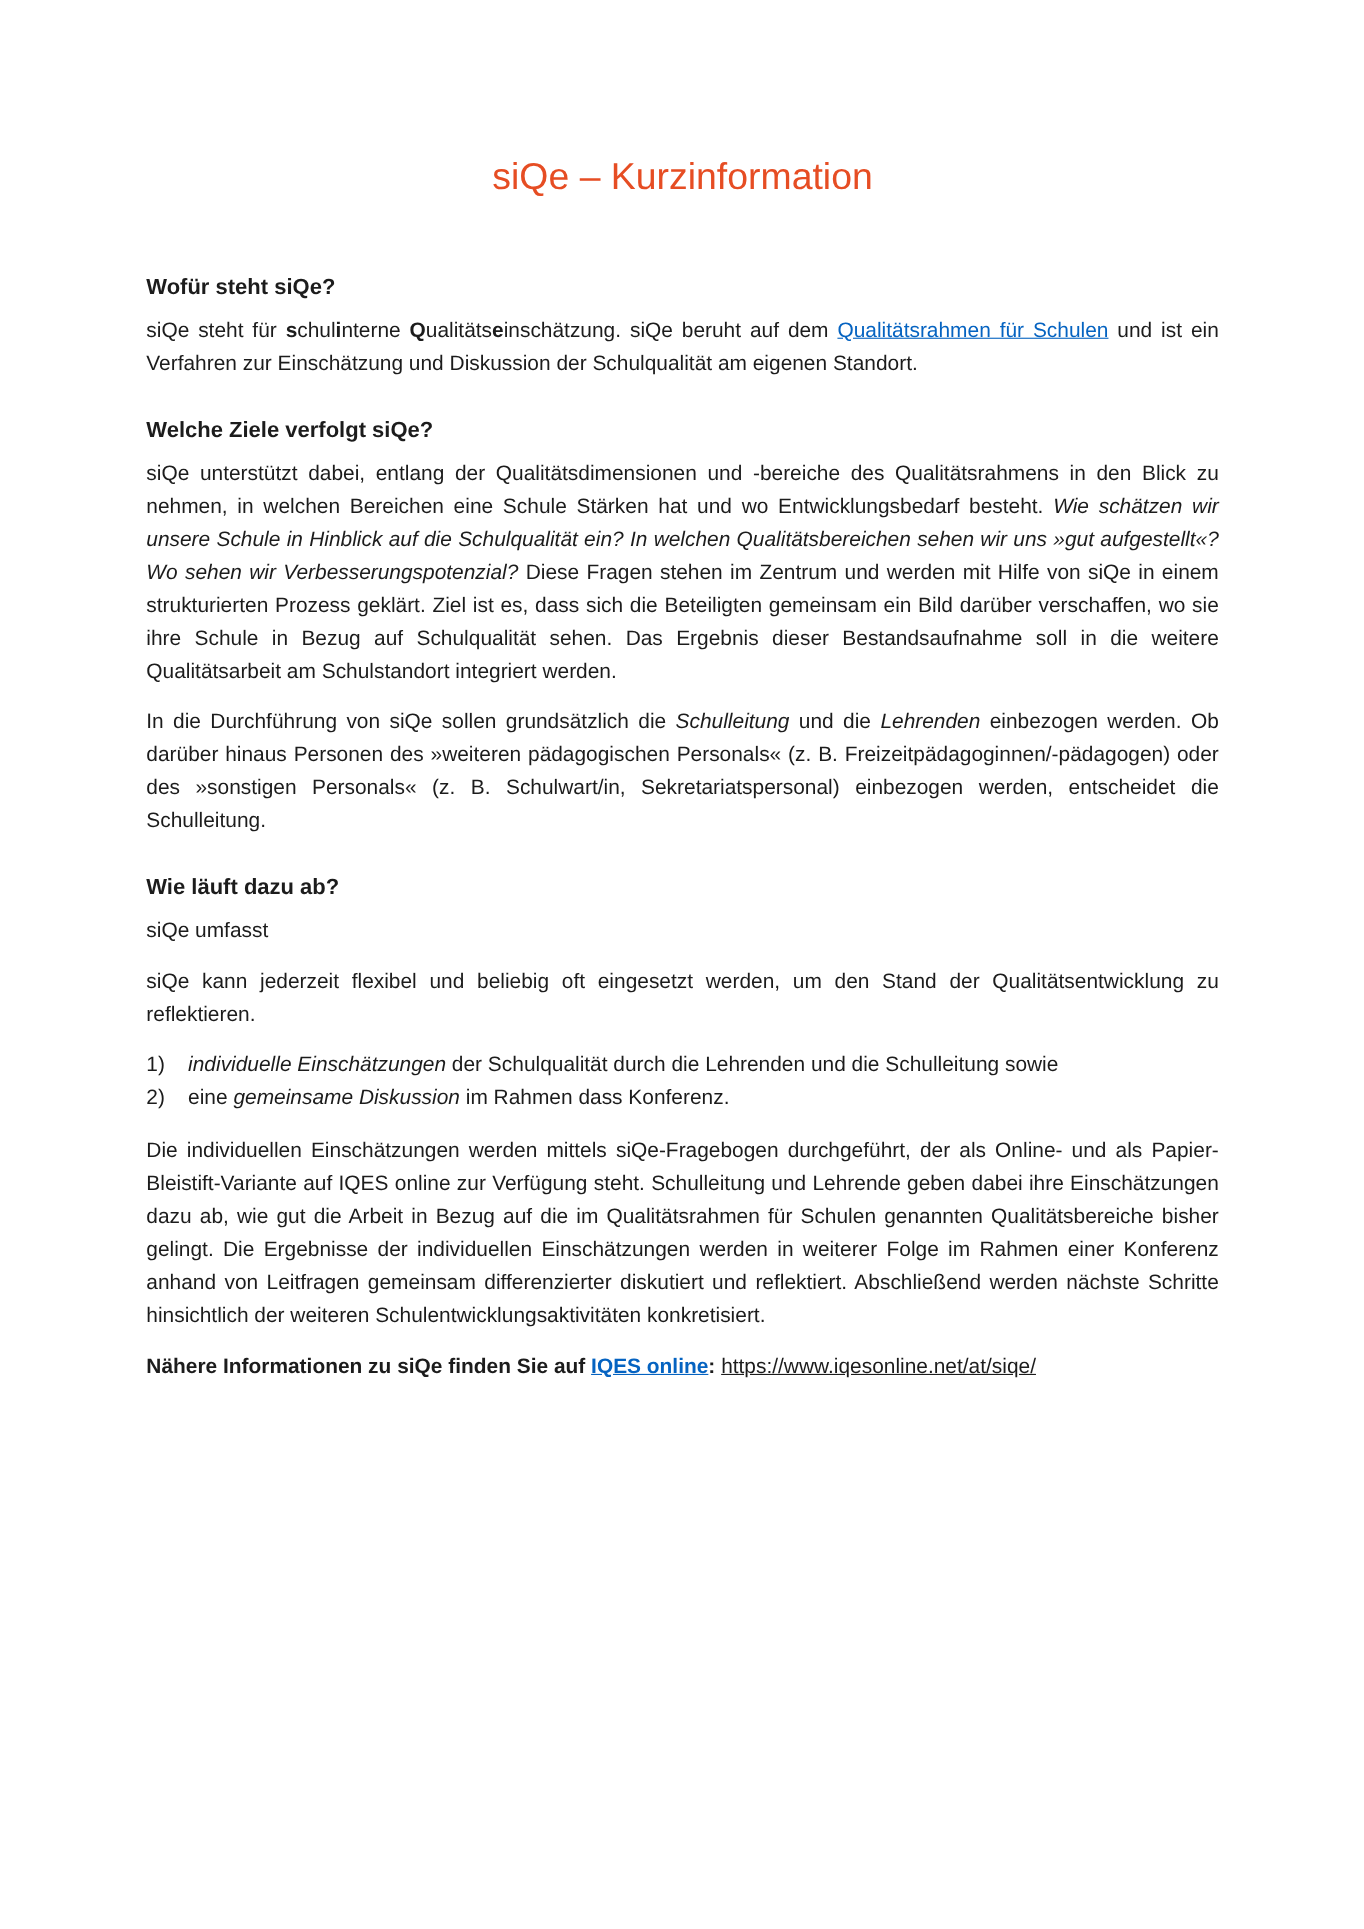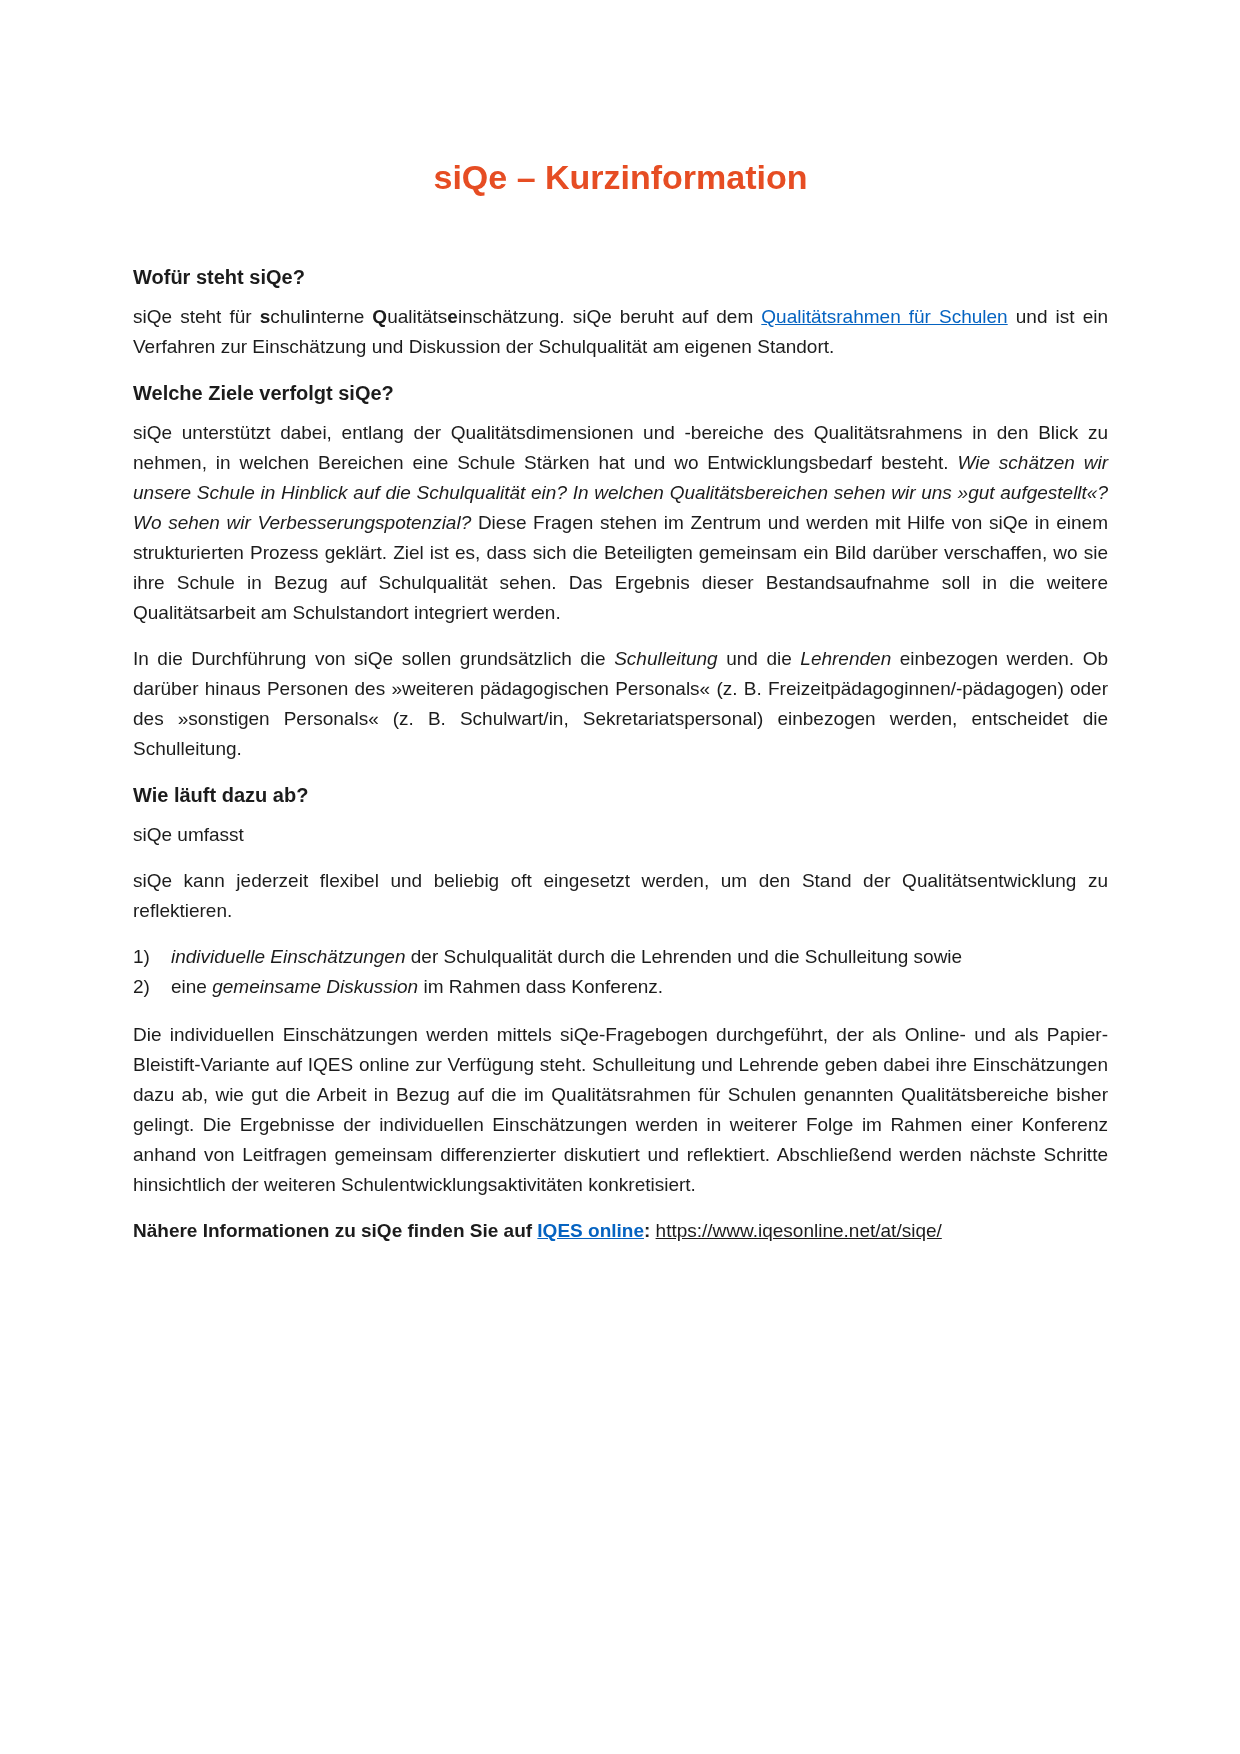--- a/index.html
+++ b/index.html
@@ -10,29 +10,29 @@
     box-sizing: border-box;
     padding: 140px 132px 0 133px;
     background: #ffffff;
     font-family: "Liberation Sans", sans-serif;
     font-size: 19px;
     line-height: 30px;
     color: #1c1c1c;
     overflow: hidden;
   }
   h1.doc-title {
-    margin: 16px 0 66px 0;
+    margin: 0 0 66px 0;
     text-align: center;
     font-size: 34px;
     line-height: 42px;
-    font-weight: bold;
+    font-weight: normal;
     color: var(--title-color, #e64d23);
   }
   h2.sec-heading {
-    margin: 18px 0 12px 0;
+    margin: 32px 0 12px 0;
     font-size: 20px;
     line-height: 26px;
     font-weight: bold;
     color: #1c1c1c;
   }
   section { margin: 0; }
   p.para { margin: 2px 0 16px 0; text-align: justify; }
   p.para.nojust { text-align: left; }
   .b { font-weight: bold; }
   .i { font-style: italic; }

